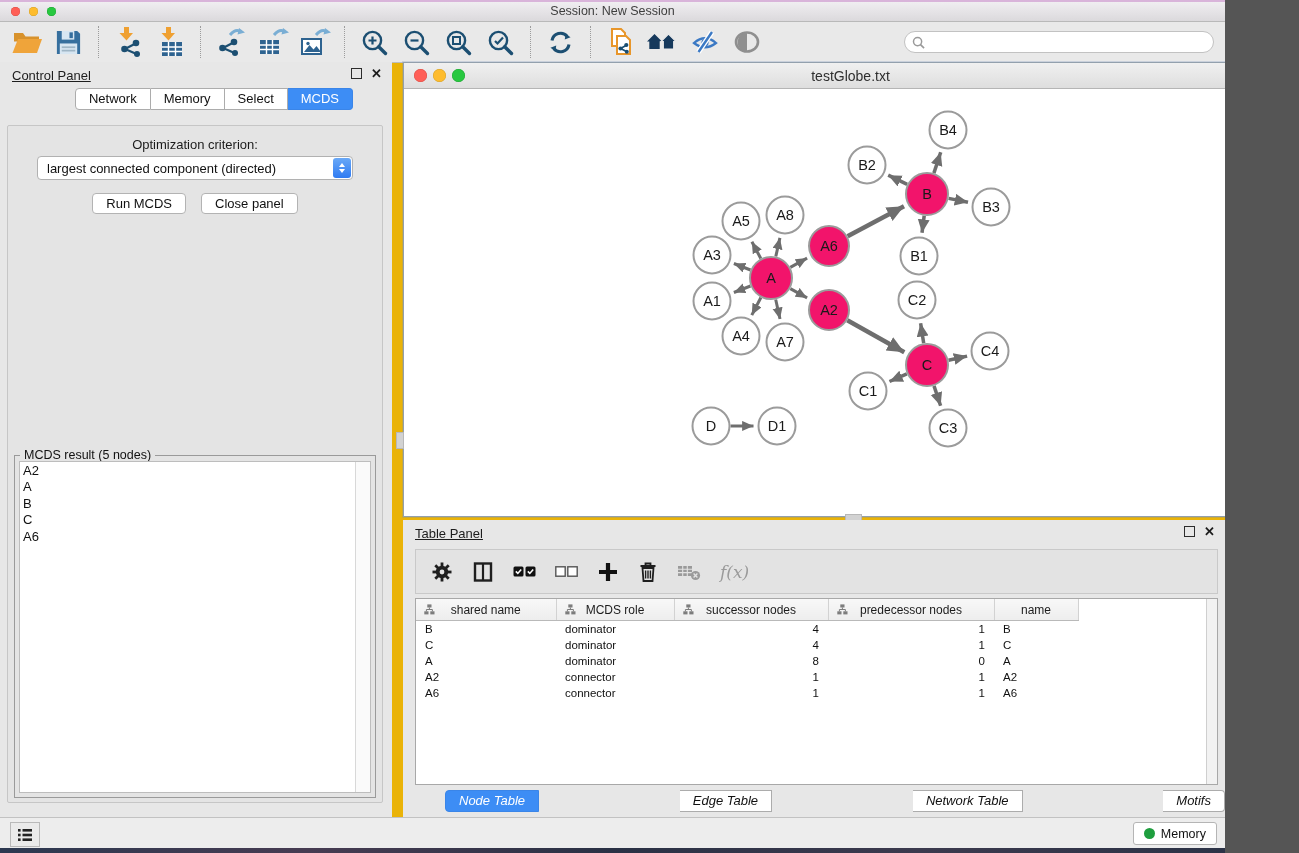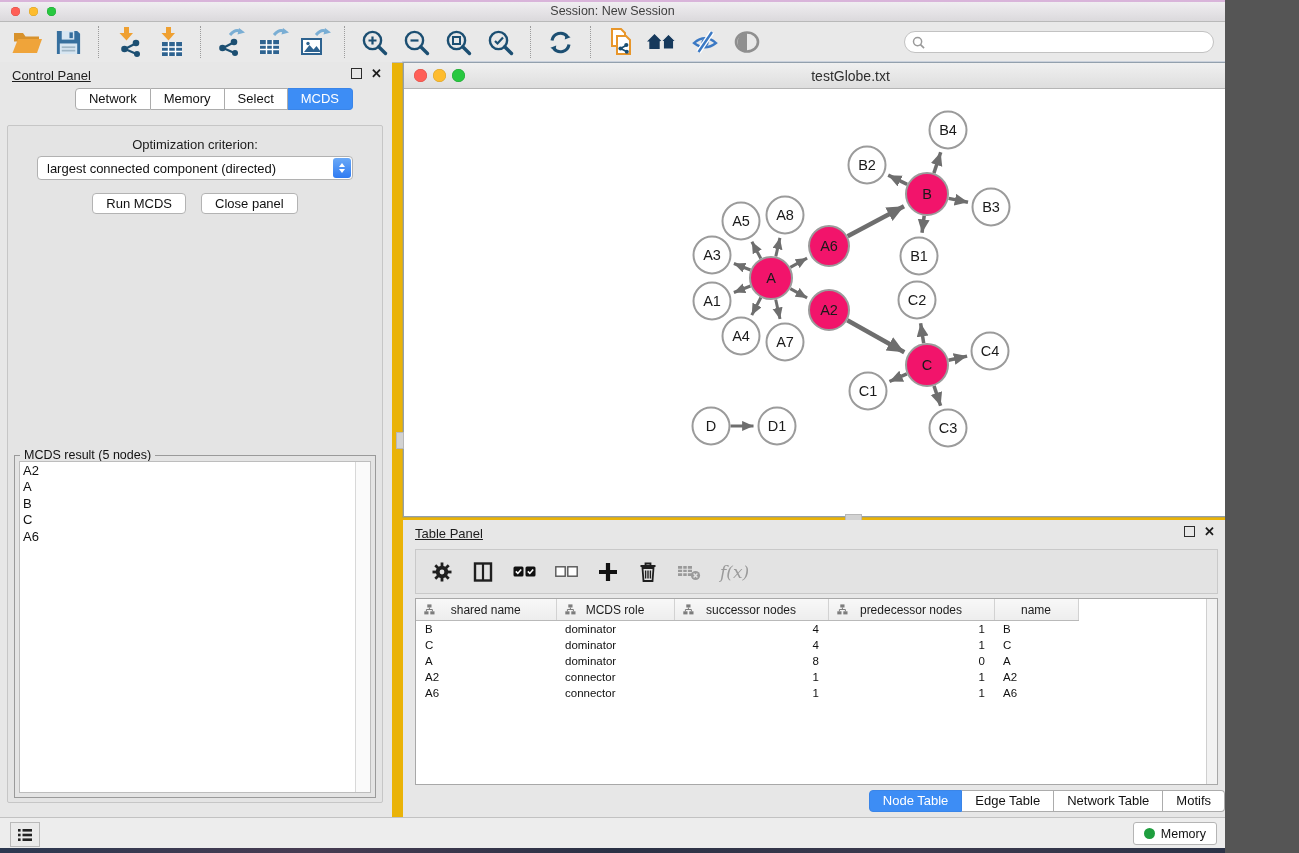--- a/index.html
+++ b/index.html
@@ -98,21 +98,21 @@
   .nt th{position:relative;height:21px;background:linear-gradient(#f8f8f8,#ededed);
     border-right:1px solid #d2d2d2;border-bottom:1px solid #b9b9b9;font-weight:normal;
     font-size:12px;color:#1c1c1c;padding:0;}
   .nt th.filler{background:#fff;border:none;}
   .thicon{position:absolute;left:8px;top:5px;}
   .thl{display:block;text-align:center;padding:0 4px;}
   .nt td{height:16px;font-size:11.5px;color:#111;padding:0 9px;white-space:nowrap;overflow:hidden;}
   .al{text-align:left;} .ar{text-align:right;}
   .tscroll{position:absolute;top:0;bottom:0;right:0;width:10px;background:#f2f2f2;
     border-left:1px solid #cfcfcf;}
-  .tp-tabs{position:absolute;left:6px;right:0;bottom:6px;display:flex;justify-content:flex-end;}
+  .tp-tabs{position:absolute;left:6px;right:0;bottom:6px;display:flex;justify-content:space-between;font-style:italic;}
 
   
   .statusbar{position:absolute;left:0;right:0;bottom:5px;height:30px;background:#ededed;
     border-top:1px solid #c2c2c2;}
   .list-btn{position:absolute;left:10px;top:4px;width:28px;height:23px;background:#eaeaea;
     border:1px solid #b9b9b9;display:flex;align-items:center;justify-content:center;}
   .memory-btn{position:absolute;right:8px;top:4px;height:23px;background:#fff;
     border:1px solid #b5b5b5;border-radius:3px;display:flex;align-items:center;gap:6px;
     padding:0 10px;font-size:12.5px;color:#111;box-sizing:border-box;}
   .mem-dot{width:11px;height:11px;border-radius:50%;background:#1e9e3e;}

